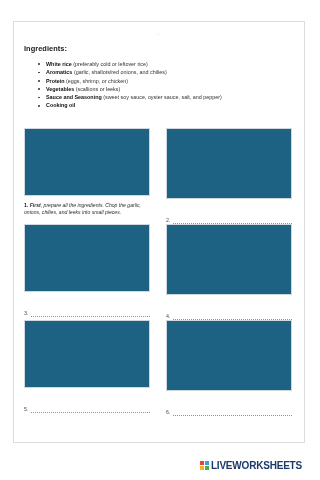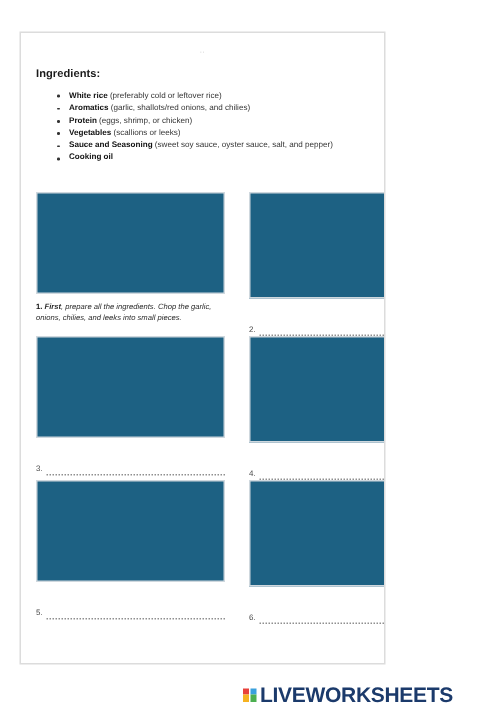--- a/index.html
+++ b/index.html
@@ -13,21 +13,21 @@
     font-family: "Liberation Sans", sans-serif;
     overflow: hidden;
     position: relative;
   }
 
   
   .page-sheet {
     position: absolute;
     left: 13px;
     top: 21px;
-    width: 244px;
+    width: 292px;
     height: 422px;
     background: #ffffff;
     border: 1px solid #dcdcdc;
     box-sizing: border-box;
     overflow: hidden;
   }
 
   .page-mark {
     position: absolute;
     left: 0;
@@ -169,21 +169,21 @@
   .lw-mark {
     width: 9px;
     height: 9px;
     display: grid;
     grid-template-columns: 1fr 1fr;
     grid-template-rows: 1fr 1fr;
     gap: 0.8px;
   }
   .lw-sq { width: 100%; height: 100%; }
   .lw-text {
-    font-size: 14px;
+    font-size: 10px;
     font-weight: bold;
     color: #1b3a6b;
     letter-spacing: -0.2px;
     font-family: "Liberation Sans", sans-serif;
   }
 </style>
 </head>
 <body>
 
 <div class="page-sheet">

